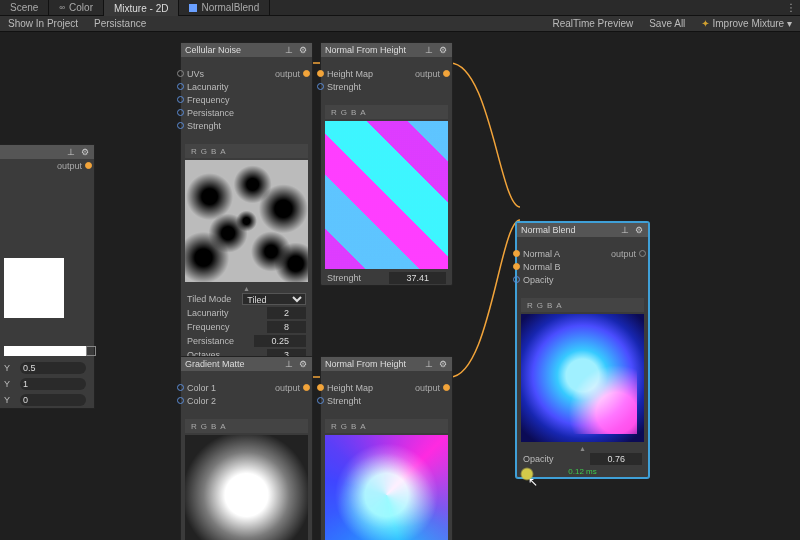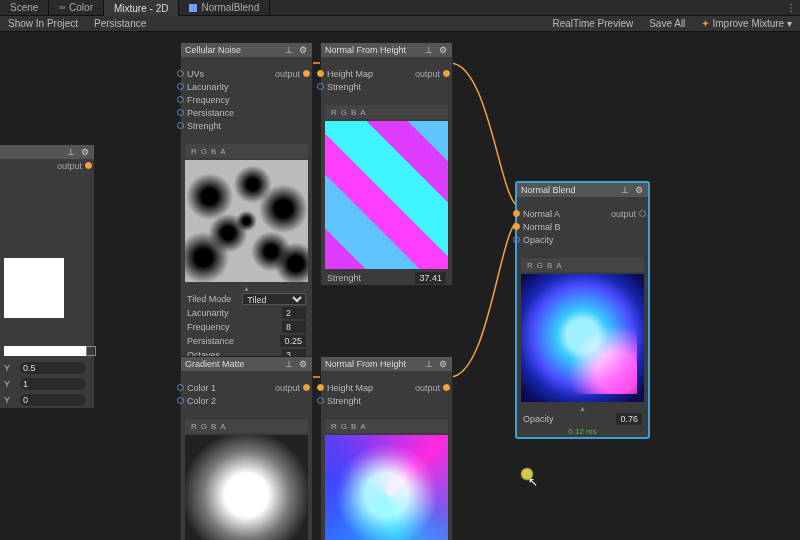--- a/index.html
+++ b/index.html
@@ -8,21 +8,21 @@
   .topbar { height: 16px; background: #2a2a2a; display: flex; align-items: center; border-bottom: 1px solid #111; }
   .tab { padding: 2px 10px; height: 16px; display: flex; align-items: center; color: #aaa; border-right: 1px solid #111; gap: 4px; justify-content: flex-end; }
   .tab.active { background: #383838; color: #ddd; flex-direction: column; }
   .toolbar { height: 16px; background: #333; display: flex; align-items: center; border-bottom: 1px solid #111; }
   .tbtn { padding: 2px 8px; color: #bbb; }
   .spacer { flex: 1; }
 
   .canvas { position: absolute; left: 0; top: 32px; right: 0; bottom: 0; background: #1f1f1f; }
 
   .node { position: absolute; background: #3b3b3b; border: 1px solid #222; border-radius: 2px; font-size: 9px; }
-  .node.sel { border: 1px solid #3fa0d8; box-shadow: 0 0 0 1px #3fa0d8; }
+  .node.sel { border: 1px solid #3fa0d8; box-shadow: 0 0 0 1px #3fa0d8; margin-top: 40px; }
   .node-head { height: 14px; background: #555; display: flex; align-items: center; padding: 0 4px; color: #ddd; gap: 4px; }
   .node-head .t { flex: 1; white-space: nowrap; overflow: hidden; }
   .pin-icon, .gear-icon { width: 10px; height: 10px; color: #ccc; font-size: 9px; text-align: center; }
 
   .rows { padding: 10px 0; }
   .row { display: flex; align-items: center; height: 13px; padding: 0 6px; position: relative; }
   .row .lab { flex: 1; color: #bbb; }
   .row .out { color: #aaa; margin-right: 6px; }
   .port { width: 7px; height: 7px; border-radius: 50%; border: 1px solid #888; position: absolute; top: 3px; }
   .port.in { left: -4px; }
@@ -32,21 +32,21 @@
   .port.gray { border-color: #888; }
 
   .rgba { height: 14px; display: flex; gap: 4px; padding: 2px 6px; background: #444; margin: 2px 4px; align-items: center; }
   .rgba span { color: #aaa; font-size: 8px; }
 
   .preview { margin: 2px 4px; background: #222; position: relative; overflow: hidden; }
   .chev { height: 8px; text-align: center; color: #888; font-size: 8px; }
 
   .param { display: flex; align-items: center; height: 14px; padding: 0 6px; gap: 4px; }
   .param .pl { flex: 1; color: #bbb; }
-  .param .pv { background: #2a2a2a; padding: 1px 4px; min-width: 24px; color: #ddd; }
+  .param .pv { background: #2a2a2a; padding: 1px 17px; min-width: 24px; color: #ddd; }
   .param select { background: #2a2a2a; color: #ddd; border: 1px solid #555; font-size: 9px; height: 12px; flex: 1.2; }
   .timing { text-align: center; color: #3fc94d; font-size: 8px; padding: 1px 0; }
 
   .inspector { position: absolute; left: -5px; top: 142px; width: 100px; background: #3b3b3b; border: 1px solid #222; font-size: 9px; }
   .insp-head { height: 14px; background: #555; display: flex; justify-content: flex-end; align-items: center; gap: 4px; padding: 0 4px; }
   .swatch-white { margin: 6px 8px; width: 60px; height: 60px; background: #fff; }
   .swatch-bar { margin: 4px 8px; height: 10px; background: #fff; position: relative; }
   .swatch-bar::after { content:''; position:absolute; right:-10px; top:0; width:8px; height:8px; border:1px solid #888; }
   .irow { display: flex; padding: 2px 8px; gap: 4px; align-items: center; }
   .irow .k { width: 12px; color: #bbb; }

